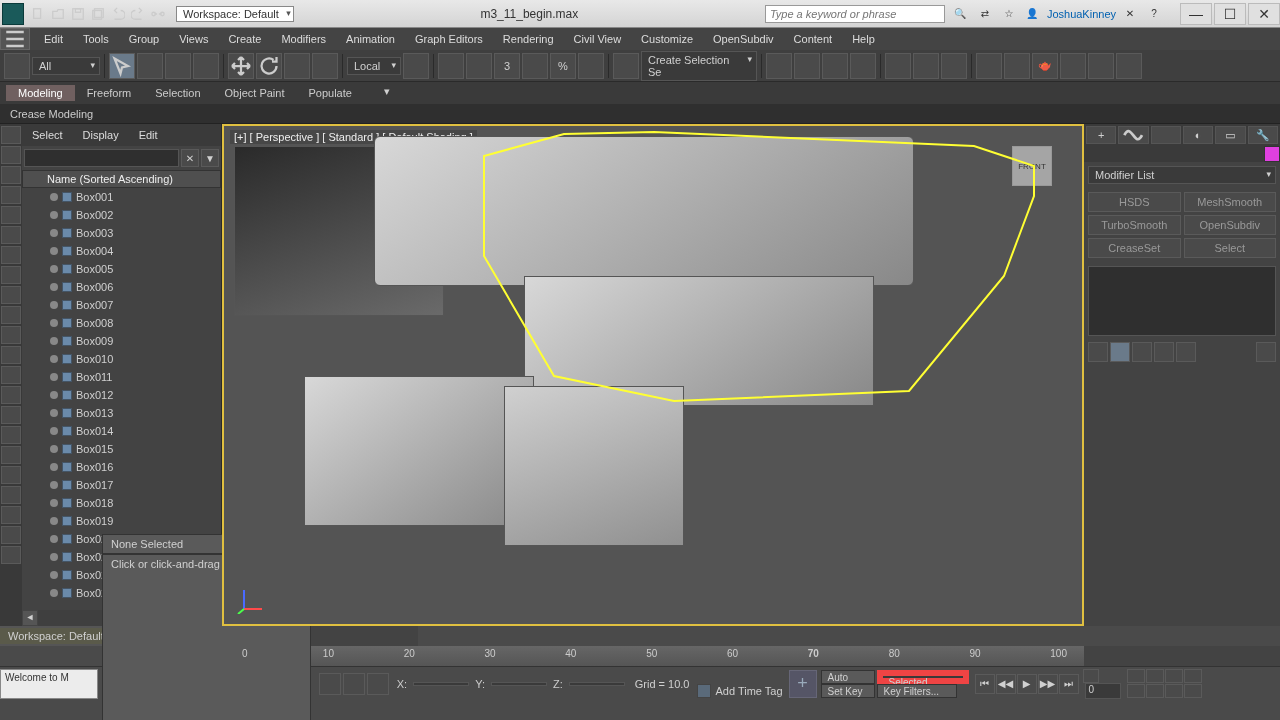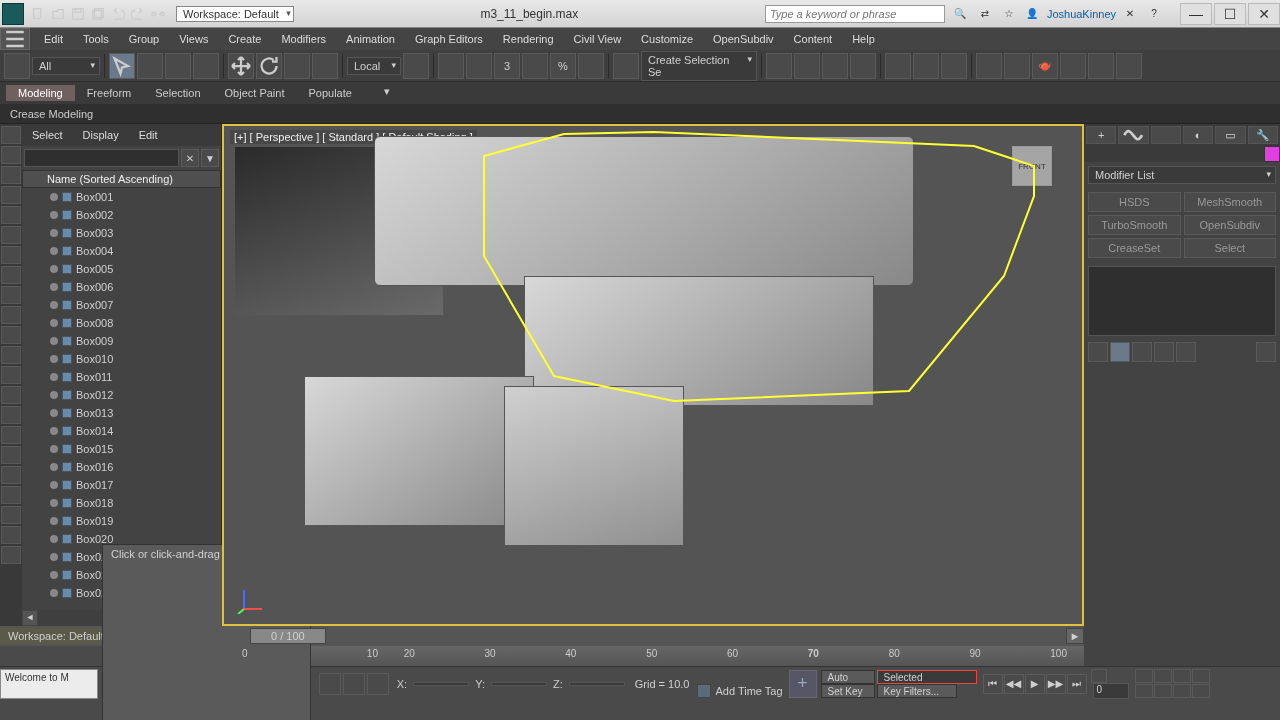--- a/index.html
+++ b/index.html
@@ -112,21 +112,21 @@
 .statusbar .prompt { background: #5a5a5a; border: 1px solid #333; padding: 3px 8px; margin-left: 4px; flex: 0 0 280px; }
 .statusbar .coord { display: flex; gap: 6px; align-items: center; margin-left: 8px; }
 .statusbar .coord .lbl { color: #ccc; }
 .statusbar .coord .val { background: #3a3a3a; border: 1px solid #555; padding: 1px 10px; min-width: 56px; color: #999; }
 .statusbar .grid { margin-left: 10px; }
 .statusbar .mid-btns { display: flex; gap: 2px; margin-left: 8px; }
 .statusbar .mid-btns div { width: 22px; height: 22px; background: #4a4a4a; border: 1px solid #5a5a5a; }
 .statusbar .big-plus { width: 28px; height: 28px; background: #556; border: 1px solid #667; margin-left: 6px; display:flex; align-items:center; justify-content:center; font-size:18px; color:#9ab; }
 .statusbar .anim { display: flex; flex-direction: column; margin-left: 4px; }
 .statusbar .anim div { background: #5a5a5a; border: 1px solid #333; padding: 0 6px; font-size: 10px; height: 14px; line-height: 13px; width: 54px; }
-.statusbar .sel-drop { background: #3a3a3a; border: 1px solid #ef4444; padding: 1px 6px; width: 100px; height: 14px; margin-left: 2px; font-size: 10px; }
+.statusbar .sel-drop { background: #3a3a3a; border: 6px solid #ef4444; padding: 1px 6px; width: 92px; height: 14px; margin-left: 2px; font-size: 10px; }
 .statusbar .keyf { background: #5a5a5a; border: 1px solid #333; padding: 1px 6px; height: 14px; font-size: 10px; margin-left: 2px; width: 80px; }
 .statusbar .transport { display: flex; gap: 1px; margin-left: 6px; }
 .statusbar .transport div { width: 20px; height: 20px; background: #4a4a4a; border: 1px solid #5a5a5a; display:flex; align-items:center; justify-content:center; font-size:10px; }
 .statusbar .nav { display: flex; gap: 1px; margin-left: 6px; flex-wrap: wrap; width: 84px; }
 .statusbar .nav div { width: 18px; height: 14px; background: #4a4a4a; border: 1px solid #5a5a5a; }
 .statusbar .frame-spin { background: #3a3a3a; border: 1px solid #555; width: 36px; height: 16px; margin-left: 2px; font-size: 10px; padding-left: 3px; }
 
 svg.stroke { stroke: #ccc; fill: none; stroke-width: 1.5; }
 </style>
 </head>
@@ -501,54 +501,48 @@
     </div>
   </div>
 </div>
 
 <div style="display:flex;">
   <div style="width:222px" class="ws-footer">
     <span class="label">Workspace: Default</span>
     <span style="margin:0 6px;color:#999">▾</span>
     <div class="layer-btn"></div>
   </div>
-  <div class="time-slider" style="flex:1">
-    <div class="arrow">◄</div>
-    <div class="slider-body">
-        <div class="thumb">0 / 100</div>
-      </div>
-    <div class="arrow">►</div>
-  </div>
   <div style="width:196px;background:#434343"></div>
 </div>
 
 <div style="display:flex;">
   <div style="width:222px;height:20px;background:#4a4a4a"></div>
   <div class="trackbar" style="flex:1">
     <div class="tb-left"></div>
     <div class="ruler" id="ruler">
         <span class="tick" style="left: 0%;">0</span>
-        <span class="tick" style="left: 9.6%; margin-left: 44px;">10</span>
+        <span class="tick" style="left: 9.6%;">10</span>
         <span class="tick" style="left: 19.2%;">20</span>
         <span class="tick" style="left: 28.8%;">30</span>
         <span class="tick" style="left: 38.4%;">40</span>
         <span class="tick" style="left: 48%;">50</span>
         <span class="tick" style="left: 57.6%;">60</span>
         <span class="tick" style="left: 67.2%; font-weight: bold;">70</span>
         <span class="tick" style="left: 76.8%;">80</span>
         <span class="tick" style="left: 86.4%;">90</span>
         <span class="tick" style="left: 96%;">100</span>
       </div>
   </div>
   <div style="width:196px;background:#434343"></div>
 </div>
 
 <div class="statusbar">
   <div class="maxscript">Welcome to M</div>
   <div style="display:flex;flex-direction:column;">
+    <div class="sel-label">None Selected</div>
     <div class="prompt">Click or click-and-drag to select objects</div>
   </div>
   <div class="mid-btns">
     <div></div>
     <div></div>
     <div></div>
   </div>
   <div class="coord">
     <span class="lbl">X:</span>
     <span class="val"></span>

